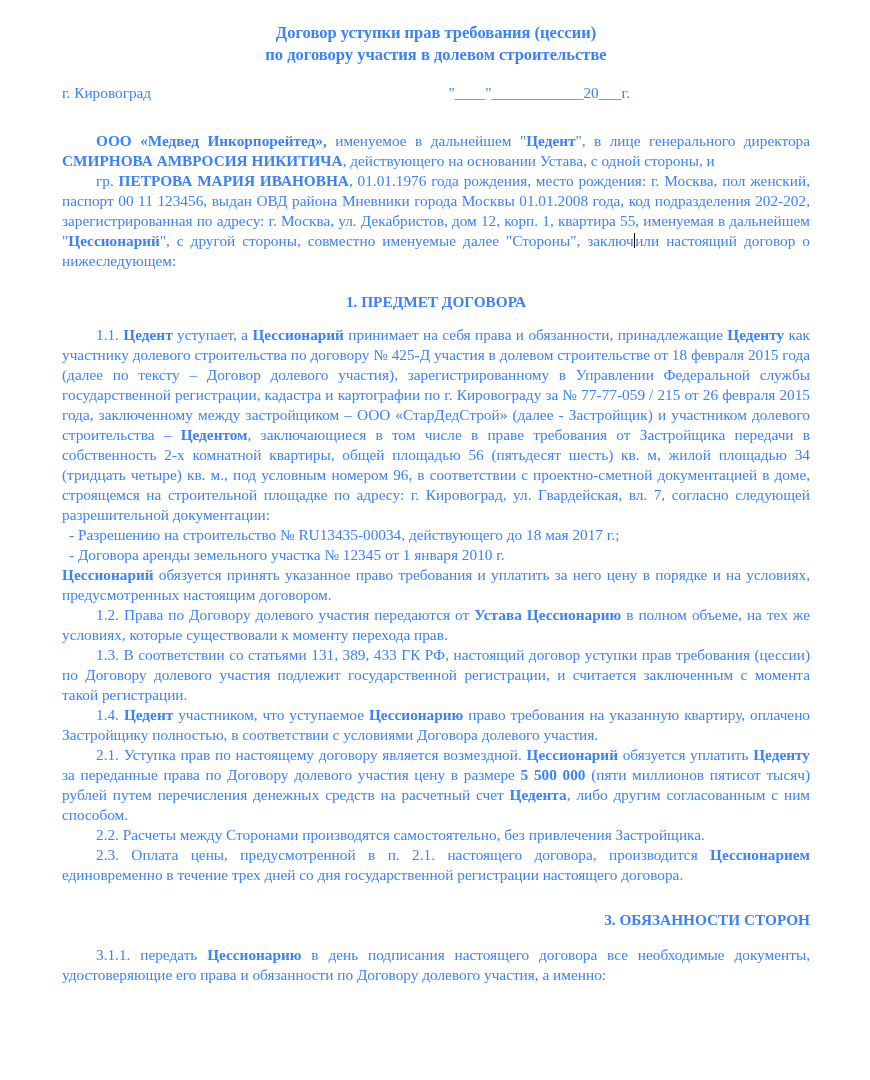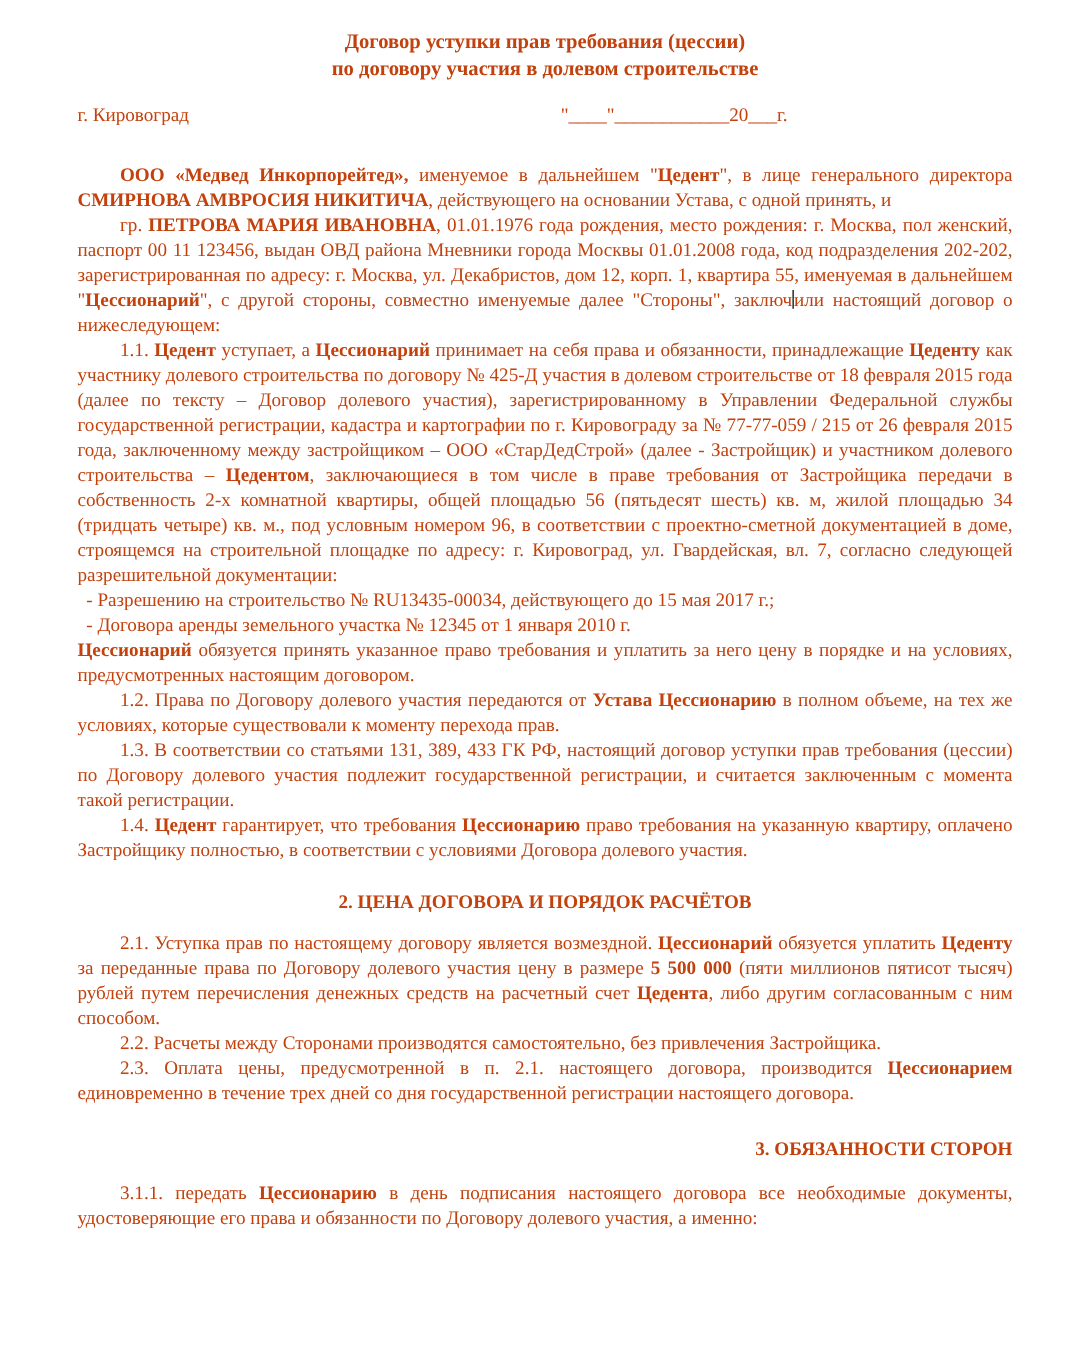--- a/index.html
+++ b/index.html
@@ -6,21 +6,21 @@
   .page {
     position: relative;
     box-sizing: border-box;
     width: 870px;
     height: 1080px;
     background: #ffffff;
     padding: 22px 60px 0 62px;
     font-family: "Liberation Serif", "DejaVu Serif", serif;
     font-size: 15.3px;
     line-height: 20px;
-    color: #c2410c;
+    color: #3b82f6;
     overflow: hidden;
     border-radius: 11px;
   }
   .doc-title {
     text-align: center;
     font-weight: bold;
     font-size: 16.5px;
     line-height: 22px;
   }
   .city-date-row {
@@ -61,29 +61,29 @@
 <div class="page">
   <div class="doc-title">
     <div>Договор уступки прав требования (цессии)</div>
     <div>по договору участия в долевом строительстве</div>
   </div>
   <div class="city-date-row">
     <span>г. Кировоград</span>
     <span class="date-blank">"____"____________20___г.</span>
   </div>
   <div id="doc-body">
-      <div class="blk-p"><b>ООО «Медвед Инкорпорейтед»,</b><span> именуемое в дальнейшем "</span><b>Цедент</b><span>", в лице генерального директора </span><b>СМИРНОВА АМВРОСИЯ НИКИТИЧА</b><span>, действующего на основании Устава, с одной принять, и</span></div>
+      <div class="blk-p"><b>ООО «Медвед Инкорпорейтед»,</b><span> именуемое в дальнейшем "</span><b>Цедент</b><span>", в лице генерального директора </span><b>СМИРНОВА АМВРОСИЯ НИКИТИЧА</b><span>, действующего на основании Устава, с одной стороны, и</span></div>
       <div class="blk-p"><span>гр. </span><b>ПЕТРОВА МАРИЯ ИВАНОВНА</b><span>, 01.01.1976 года рождения, место рождения: г. Москва, пол женский, паспорт 00 11 123456, выдан ОВД района Мневники города Москвы 01.01.2008 года, код подразделения 202-202, зарегистрированная по адресу: г. Москва, ул. Декабристов, дом 12, корп. 1, квартира 55, именуемая в дальнейшем "</span><b>Цессионарий</b><span>", с другой стороны, совместно именуемые далее "Стороны", заключ</span><span class="caret"></span><span>или настоящий договор о нижеследующем:</span></div>
+      <div class="blk-h-center"><span>1. ПРЕДМЕТ ДОГОВОРА</span></div>
       <div class="blk-p"><span>1.1. </span><b>Цедент</b><span> уступает, а </span><b>Цессионарий</b><span> принимает на себя права и обязанности, принадлежащие </span><b>Цеденту</b><span> как участнику долевого строительства по договору № 425-Д участия в долевом строительстве от 18 февраля 2015 года (далее по тексту – Договор долевого участия), зарегистрированному в Управлении Федеральной службы государственной регистрации, кадастра и картографии по г. Кировограду за № 77-77-059 / 215 от 26 февраля 2015 года, заключенному между застройщиком – ООО «СтарДедСтрой» (далее - Застройщик) и участником долевого строительства – </span><b>Цедентом</b><span>, заключающиеся в том числе в праве требования от Застройщика передачи в собственность 2-х комнатной квартиры, общей площадью 56 (пятьдесят шесть) кв. м, жилой площадью 34 (тридцать четыре) кв. м., под условным номером 96, в соответствии с проектно-сметной документацией в доме, строящемся на строительной площадке по адресу: г. Кировоград, ул. Гвардейская, вл. 7, согласно следующей разрешительной документации:</span></div>
-      <div class="blk-li"><span>- Разрешению на строительство № RU13435-00034, действующего до 15 мая 2017 г.;</span></div>
+      <div class="blk-li"><span>- Разрешению на строительство № RU13435-00034, действующего до 18 мая 2017 г.;</span></div>
       <div class="blk-li"><span>- Договора аренды земельного участка № 12345 от 1 января 2010 г.</span></div>
       <div class="blk-p-flush"><b>Цессионарий</b><span> обязуется принять указанное право требования и уплатить за него цену в порядке и на условиях, предусмотренных настоящим договором.</span></div>
       <div class="blk-p"><span>1.2. Права по Договору долевого участия передаются от </span><b>Устава Цессионарию</b><span> в полном объеме, на тех же условиях, которые существовали к моменту перехода прав.</span></div>
       <div class="blk-p"><span>1.3. В соответствии со статьями 131, 389, 433 ГК РФ, настоящий договор уступки прав требования (цессии) по Договору долевого участия подлежит государственной регистрации, и считается заключенным с момента такой регистрации.</span></div>
-      <div class="blk-p"><span>1.4. </span><b>Цедент</b><span> гарантирует, что требования </span><b>Цессионарию</b><span> право требования на указанную квартиру, оплачено Застройщику полностью, в соответствии с условиями Договора долевого участия.</span></div>
-      <div class="blk-h-center"><span>2. ЦЕНА ДОГОВОРА И ПОРЯДОК РАСЧЁТОВ</span></div>
+      <div class="blk-p"><span>1.4. </span><b>Цедент</b><span> участником, что уступаемое </span><b>Цессионарию</b><span> право требования на указанную квартиру, оплачено Застройщику полностью, в соответствии с условиями Договора долевого участия.</span></div>
       <div class="blk-p"><span>2.1. Уступка прав по настоящему договору является возмездной. </span><b>Цессионарий</b><span> обязуется уплатить </span><b>Цеденту</b><span> за переданные права по Договору долевого участия цену в размере </span><b>5 500 000</b><span> (пяти миллионов пятисот тысяч) рублей путем перечисления денежных средств на расчетный счет </span><b>Цедента</b><span>, либо другим согласованным с ним способом.</span></div>
       <div class="blk-p"><span>2.2. Расчеты между Сторонами производятся самостоятельно, без привлечения Застройщика.</span></div>
       <div class="blk-p"><span>2.3. Оплата цены, предусмотренной в п. 2.1. настоящего договора, производится </span><b>Цессионарием</b><span> единовременно в течение трех дней со дня государственной регистрации настоящего договора.</span></div>
       <div class="blk-h-left"><span>3. ОБЯЗАННОСТИ СТОРОН</span></div>
       <div class="blk-p"><span>3.1.1. передать </span><b>Цессионарию</b><span> в день подписания настоящего договора все необходимые документы, удостоверяющие его права и обязанности по Договору долевого участия, а именно:</span></div>
     </div>
 </div>
 
 </body></html>

